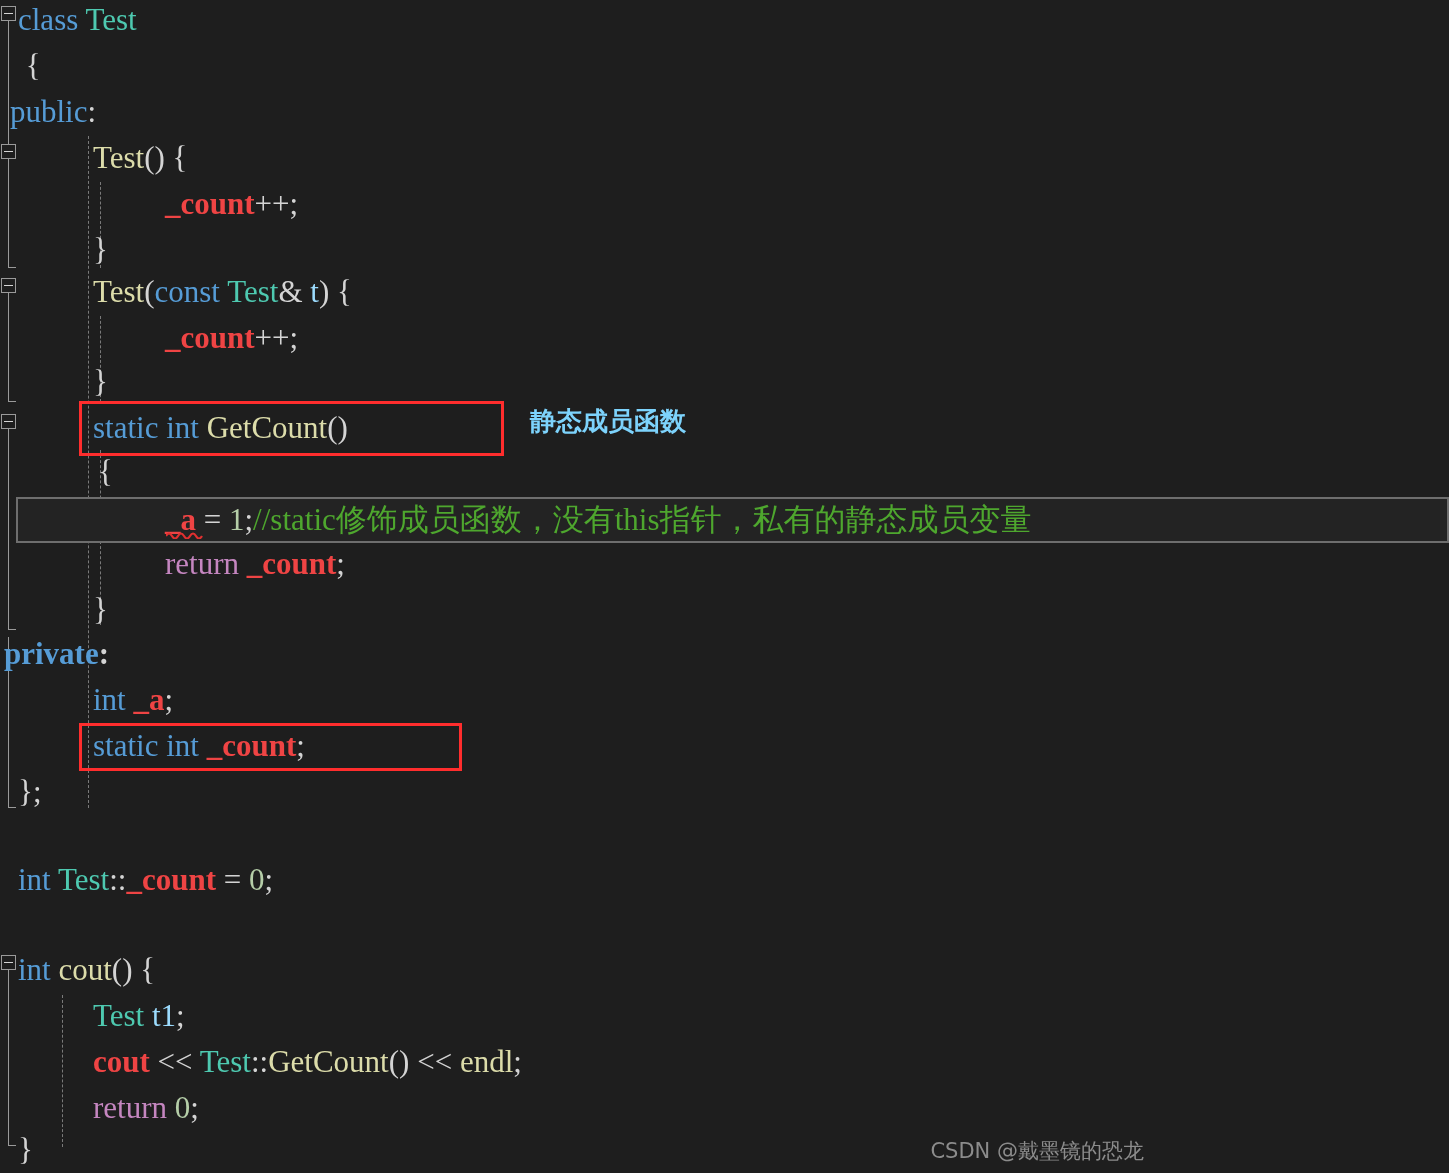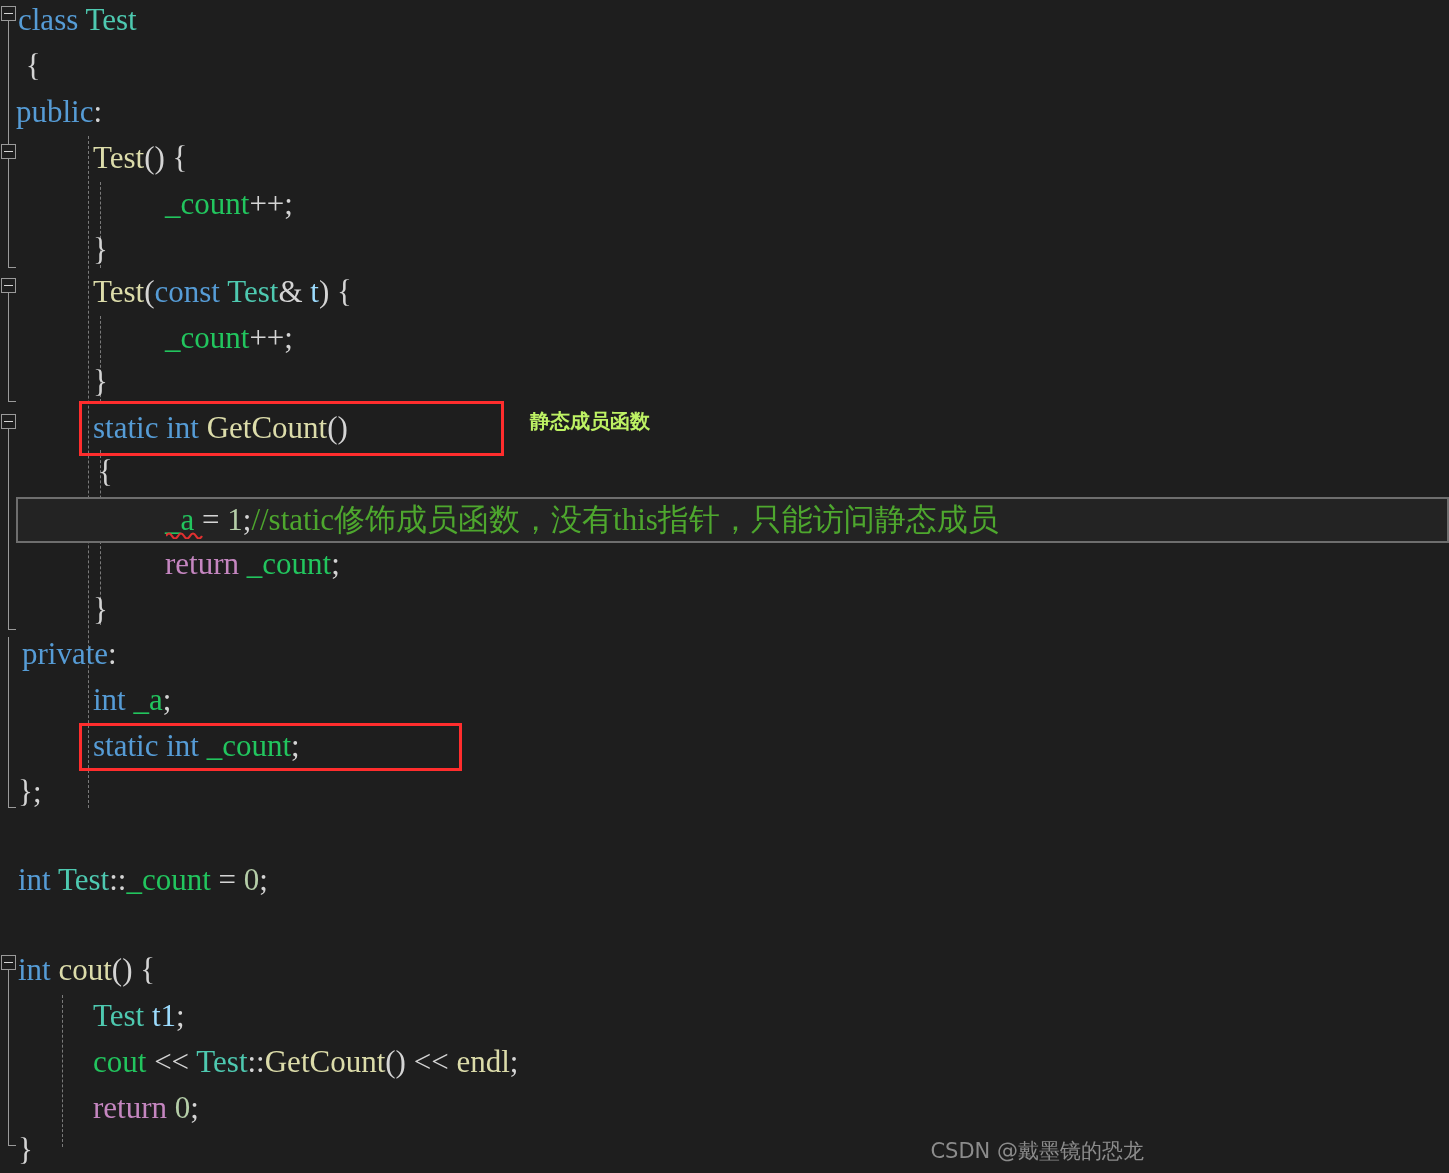--- a/index.html
+++ b/index.html
@@ -72,21 +72,21 @@
     font-size: 31px;
     font-family: "Liberation Serif", "DejaVu Serif", serif;
     letter-spacing: 0px;
     color: #d4d4d4;
   }
 
   
   .kw      { color: #569cd6; }   
   .type    { color: #4ec9b0; }   
   .fn      { color: #dcdcaa; }   
-  .id      { color: #22c55e; }   
+  .id      { color: #ef4444; font-weight: bold; }   
   .ret     { color: #c586c0; }   
   .num     { color: #b5cea8; }   
   .cmt     { color: #4ea72e; }   
   .punc    { color: #d4d4d4; }
   .brace   { color: #d4d4d4; }
   .var     { color: #9cdcfe; }   
 
   
   .current-line {
     position: absolute;
@@ -100,22 +100,22 @@
 
   
   .anno-box {
     position: absolute;
     border: 3px solid #ff2d2d;
     box-sizing: border-box;
     pointer-events: none;
   }
   .anno-text {
     position: absolute;
-    color: #bef264;
-    font-size: 20px;
+    color: #7dd3fc;
+    font-size: 26px;
     line-height: 32px;
     white-space: pre;
     font-family: "DejaVu Sans", "Liberation Sans", sans-serif;
     font-weight: 700;
   }
 
   
   .squiggle {
     position: absolute;
     height: 7px;
@@ -167,49 +167,49 @@
   <div class="indent-guide" style="left:100px; top:316px; height:86px;"></div>
   <div class="indent-guide" style="left:100px; top:450px; height:175px;"></div>
   <div class="indent-guide" style="left:62px;  top:995px; height:152px;"></div>
 
   <div class="current-line" style="top:497px; width:1433px;"></div>
 
   <div class="code-line" style="top:-3px; left:18px;"><span class="kw">class</span><span class="punc"> </span><span class="type">Test</span></div>
 
   <div class="code-line" style="top:43px; left:18px;"><span class="brace"> {</span></div>
 
-  <div class="code-line" style="top:89px; left:16px;"><span class="kw">public</span><span class="punc">:</span></div>
+  <div class="code-line" style="top:89px; left:10px;"><span class="kw">public</span><span class="punc">:</span></div>
 
   <div class="code-line" style="top:135px; left:93px;"><span class="fn">Test</span><span class="punc">() {</span></div>
 
   <div class="code-line" style="top:181px; left:165px;"><span class="id">_count</span><span class="punc">++;</span></div>
 
   <div class="code-line" style="top:227px; left:93px;"><span class="brace">}</span></div>
 
   <div class="code-line" style="top:269px; left:93px;"><span class="fn">Test</span><span class="punc">(</span><span class="kw">const</span><span class="punc"> </span><span class="type">Test</span><span class="punc">&amp; </span><span class="var">t</span><span class="punc">) {</span></div>
 
   <div class="code-line" style="top:315px; left:165px;"><span class="id">_count</span><span class="punc">++;</span></div>
 
   <div class="code-line" style="top:359px; left:93px;"><span class="brace">}</span></div>
 
   <div class="code-line" style="top:405px; left:93px;"><span class="kw">static</span><span class="punc"> </span><span class="kw">int</span><span class="punc"> </span><span class="fn">GetCount</span><span class="punc">()</span></div>
 
   <div class="code-line" style="top:449px; left:98px;"><span class="brace">{</span></div>
 
-  <div class="code-line" style="top:497px; left:165px;"><span class="id">_a</span><span class="punc"> = </span><span class="num">1</span><span class="punc">;</span><span class="cmt">//static修饰成员函数，没有this指针，只能访问静态成员</span></div>
+  <div class="code-line" style="top:497px; left:165px;"><span class="id">_a</span><span class="punc"> = </span><span class="num">1</span><span class="punc">;</span><span class="cmt">//static修饰成员函数，没有this指针，私有的静态成员变量</span></div>
 
   <svg class="squiggle" style="left:166px; top:531px; width:40px; height:8px;" viewBox="0 0 40 8" preserveAspectRatio="none">
     <path d="M0 5 Q3 0 6 5 T12 5 T18 5 T24 5 T30 5 T36 5" stroke="#e03030" stroke-width="2.2" fill="none"></path>
   </svg>
 
   <div class="code-line" style="top:541px; left:165px;text-align:right;"><span class="ret">return</span><span class="id"> _count</span><span class="punc">;</span></div>
 
   <div class="code-line" style="top:587px; left:93px;"><span class="brace">}</span></div>
 
-  <div class="code-line" style="top:631px; left:22px;"><span class="kw">private</span><span class="punc">:</span></div>
+  <div class="code-line" style="top:631px; left:4px;font-weight:bold;"><span class="kw">private</span><span class="punc">:</span></div>
 
   <div class="code-line" style="top:677px; left:93px;"><span class="kw">int</span><span class="id"> _a</span><span class="punc">;</span></div>
 
   <div class="code-line" style="top:723px; left:93px;"><span class="kw">static</span><span class="punc"> </span><span class="kw">int</span><span class="punc"> </span><span class="id">_count</span><span class="punc">;</span></div>
 
   <div class="code-line" style="top:769px; left:18px;"><span class="brace">};</span></div>
 
   <div class="code-line" style="top:857px; left:18px;"><span class="kw">int</span><span class="punc"> </span><span class="type">Test</span><span class="punc">::</span><span class="id">_count</span><span class="punc"> = </span><span class="num">0</span><span class="punc">;</span></div>
 
   <div class="code-line" style="top:947px; left:18px;"><span class="kw">int</span><span class="punc"> </span><span class="fn">cout</span><span class="punc">() {</span></div>

